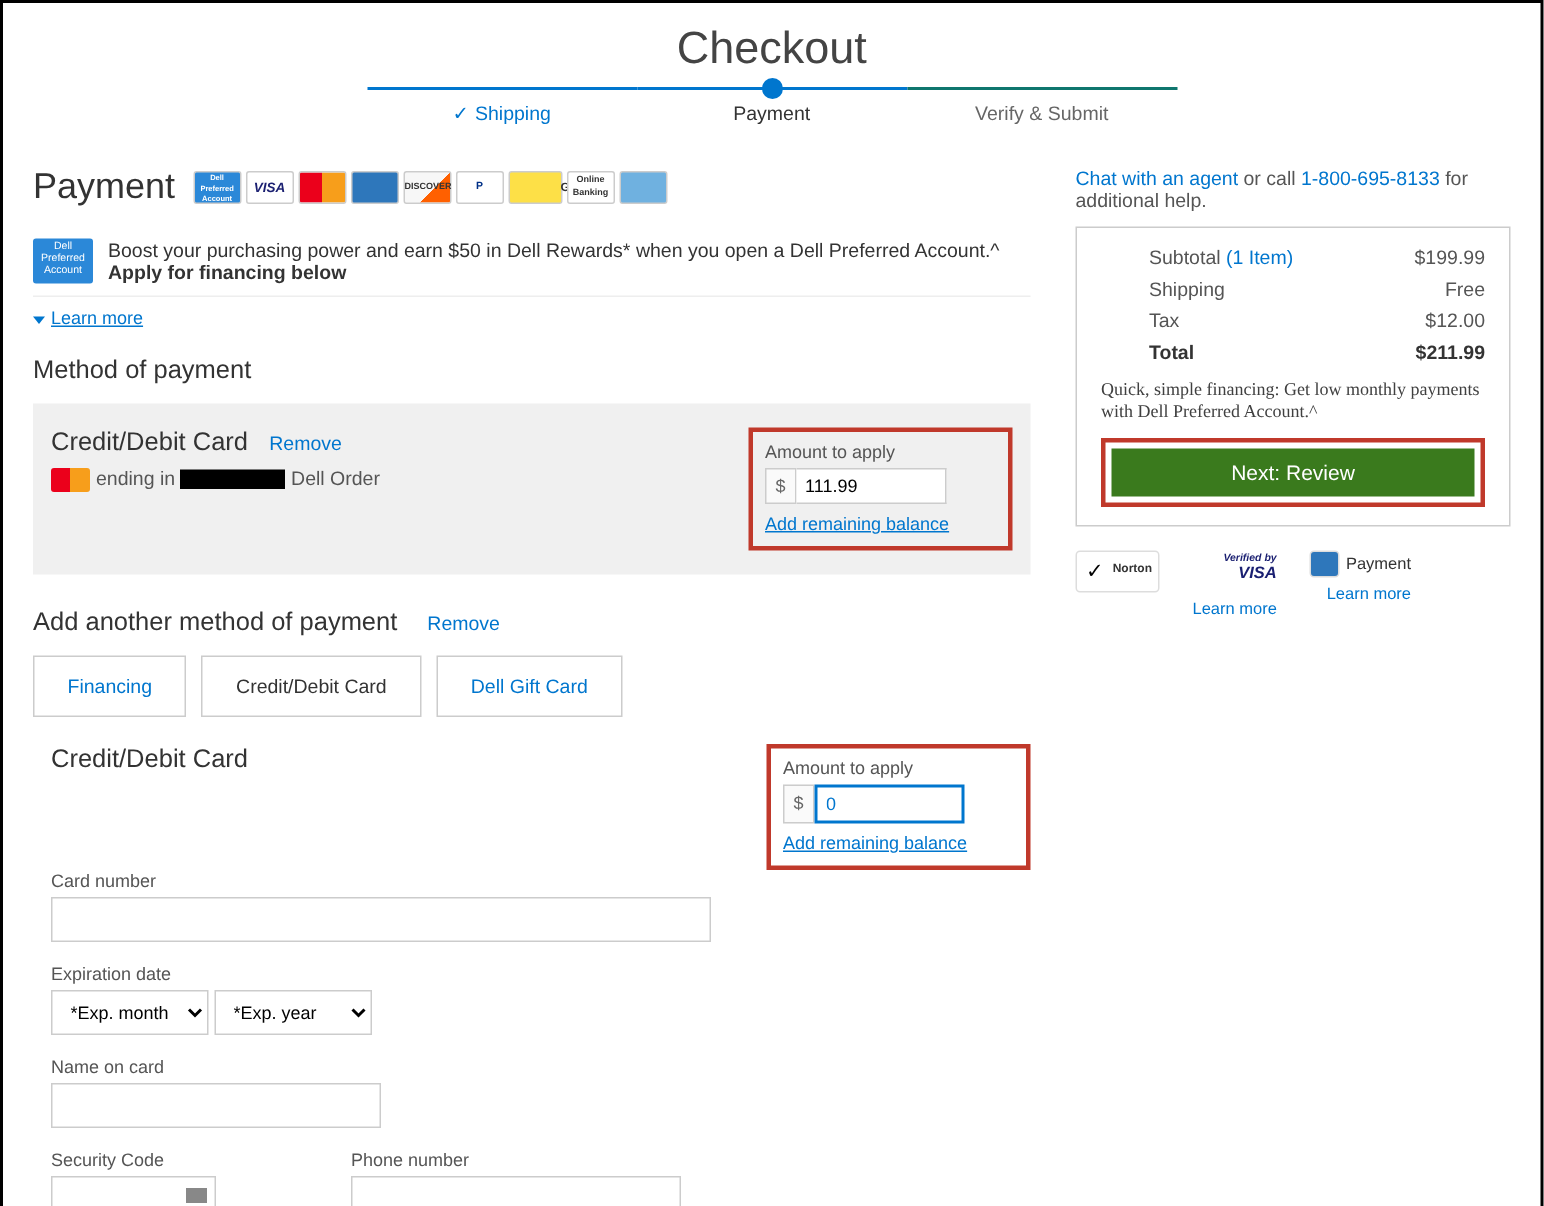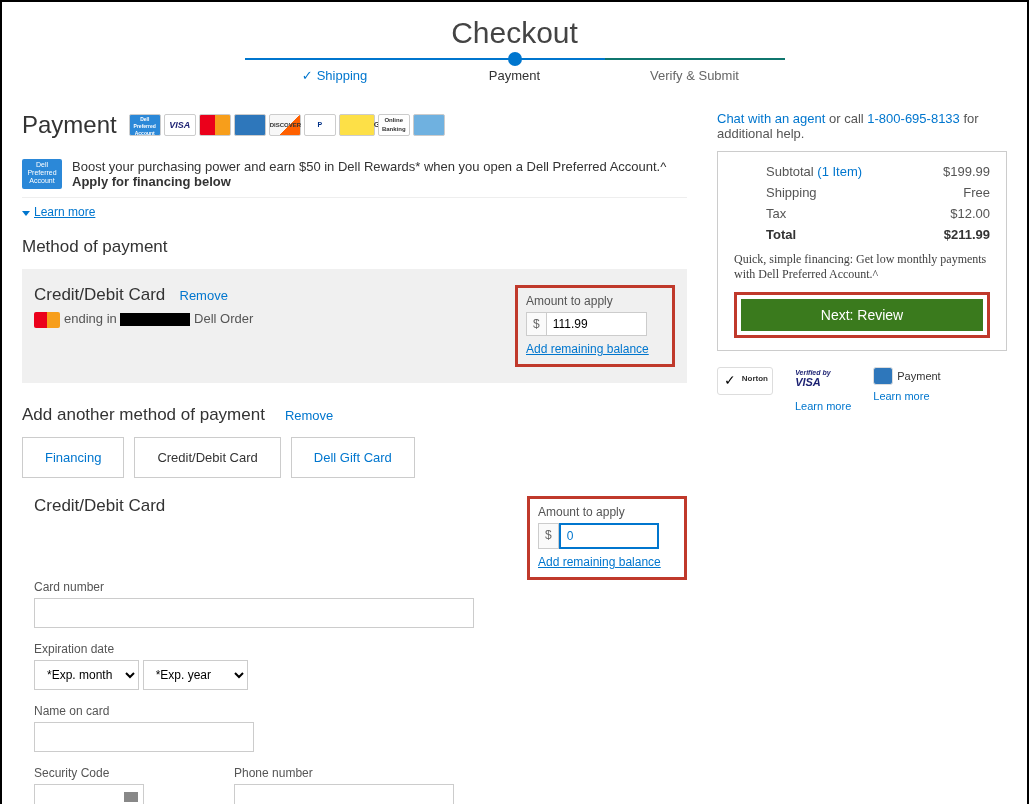--- a/index.html
+++ b/index.html
@@ -33,21 +33,21 @@
 .promo-text .t2 { font-weight: bold; }
 .learn-more { color: #0076CE; font-size: 12px; margin-bottom: 18px; display: inline-block; }
 .chev { display:inline-block; width:0; height:0; border-left:4px solid transparent; border-right:4px solid transparent; border-top:5px solid #0076CE; margin-right:4px; }
 .subhead { font-size: 17px; color: #333; margin-bottom: 12px; }
 .graybox { background: #f0f0f0; padding: 16px 12px; margin-bottom: 22px; position: relative; display:flex; justify-content:space-between; }
 .cc-title { font-size: 17px; margin-bottom: 6px; }
 .link { color: #0076CE; font-size: 13px; text-decoration: none; }
 .cc-line { font-size: 13px; color: #555; }
 .mc-mini { display:inline-block; width:26px; height:16px; background: linear-gradient(90deg,#eb001b 50%,#f79e1b 50%); border-radius:2px; vertical-align:middle; margin-right:4px;}
 .black { display:inline-block; width:70px; height:13px; background:#000; vertical-align:middle; }
-.amt-box { border: 3px solid #c0392b; padding: 6px 8px 8px; width: 160px; }
+.amt-box { border: 3px solid #c0392b; padding: 6px 8px 8px; width: 176px; }
 .amt-label { font-size: 12px; color: #555; margin-bottom: 4px; }
 .amt-row { display:flex; }
 .amt-dollar { border:1px solid #ccc; background:#fafafa; padding:4px 6px; font-size:12px; color:#666; }
 .amt-inp { border:1px solid #ccc; border-left:none; padding:4px 6px; font-size:12px; width:100px; background:#fff; }
 .amt-inp.focused { border:2px solid #0076CE; color:#0076CE; }
 .add-rem { color:#0076CE; font-size:12px; margin-top:6px; display:block; }
 .add-head { display:flex; align-items:center; gap:20px; margin-bottom:12px; }
 .tabs { display:flex; gap:10px; margin-bottom:18px; }
 .tab { border:1px solid #ccc; padding:12px 22px; font-size:13px; color:#0076CE; }
 .tab.active { color:#333; }
@@ -62,21 +62,21 @@
 .sel { border:1px solid #ccc; padding:6px 8px; font-size:12px; width:105px; height:30px; background:#fff; }
 .chat-line { font-size:13px; color:#555; margin-bottom:10px; }
 .chat-line a { color:#0076CE; text-decoration:none; }
 .summary { border:1px solid #ccc; padding:12px 16px; }
 .sum-row { display:flex; justify-content:space-between; font-size:13px; color:#555; margin-bottom:6px;margin-left:32px; }
 .sum-row.total { font-weight:bold; color:#333; margin-top:2px; margin-bottom:10px; }
 .sum-note { font-size:12px; color:#404040; margin-bottom:10px;font-family:Liberation Serif, serif; }
 .btn-wrap { border:3px solid #c0392b; padding:4px; }
 .btn-next { background:#3a7a1d; color:#fff; text-align:center; padding:8px 0; font-size:14px; border:none; width:100%; }
 .trust { display:flex; gap:22px; margin-top:16px; justify-content:flex-start; }
-.trust-item { text-align:left; font-size:11px; }
+.trust-item { text-align:right; font-size:11px; }
 .trust-badge { width:56px; height:28px; margin:0 auto 4px; border:1px solid #ddd; border-radius:3px; }
 .n-badge { background:#fff; position:relative; }
 .n-badge::after { content:"✓"; color:#000; font-size:14px; position:absolute; left:6px; top:4px; }
 .n-txt { font-size:8px; font-weight:bold; position:absolute; right:4px; top:6px; }
 .vv-badge { font-weight:bold; font-style:italic; color:#1a1f71; font-size:11px; padding-top:2px; }
 .vv-badge .vb { font-size:7px; display:block; color:#1a1f71; }
 .sk-badge { background:#2e77bb; }
 .sk-txt { color:#333; font-size:11px; vertical-align:middle; }
 .trust a { color:#0076CE; font-size:11px; text-decoration:none; display:block; line-height:14px; }
 .sec-ic-wrap { position:relative; }

